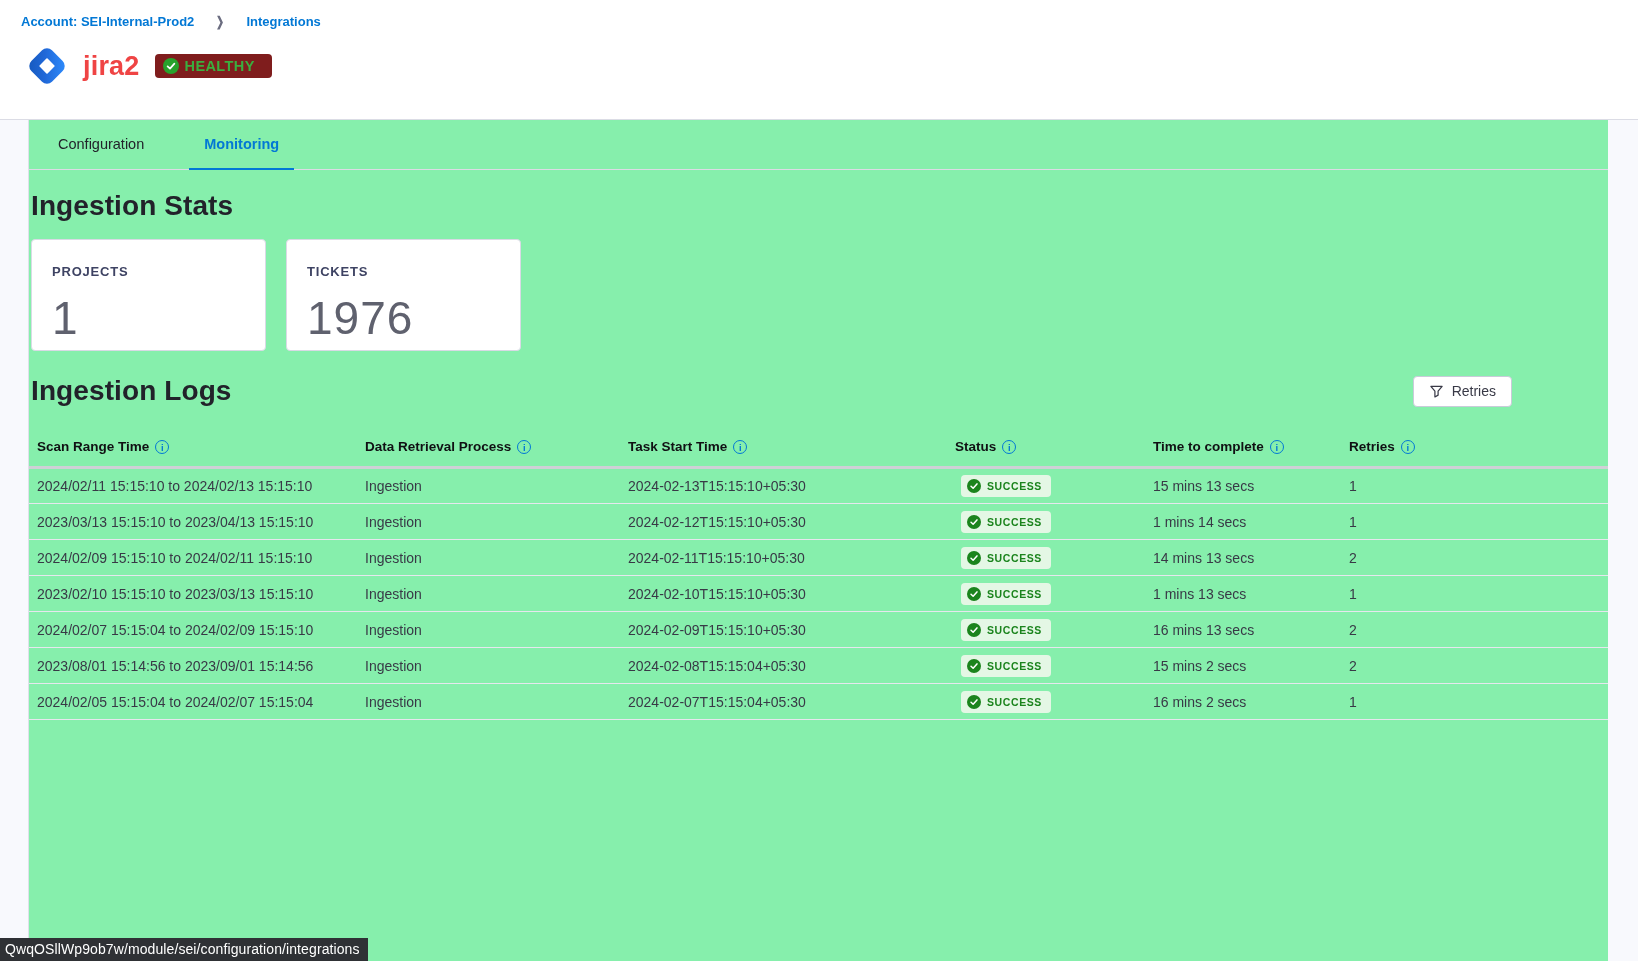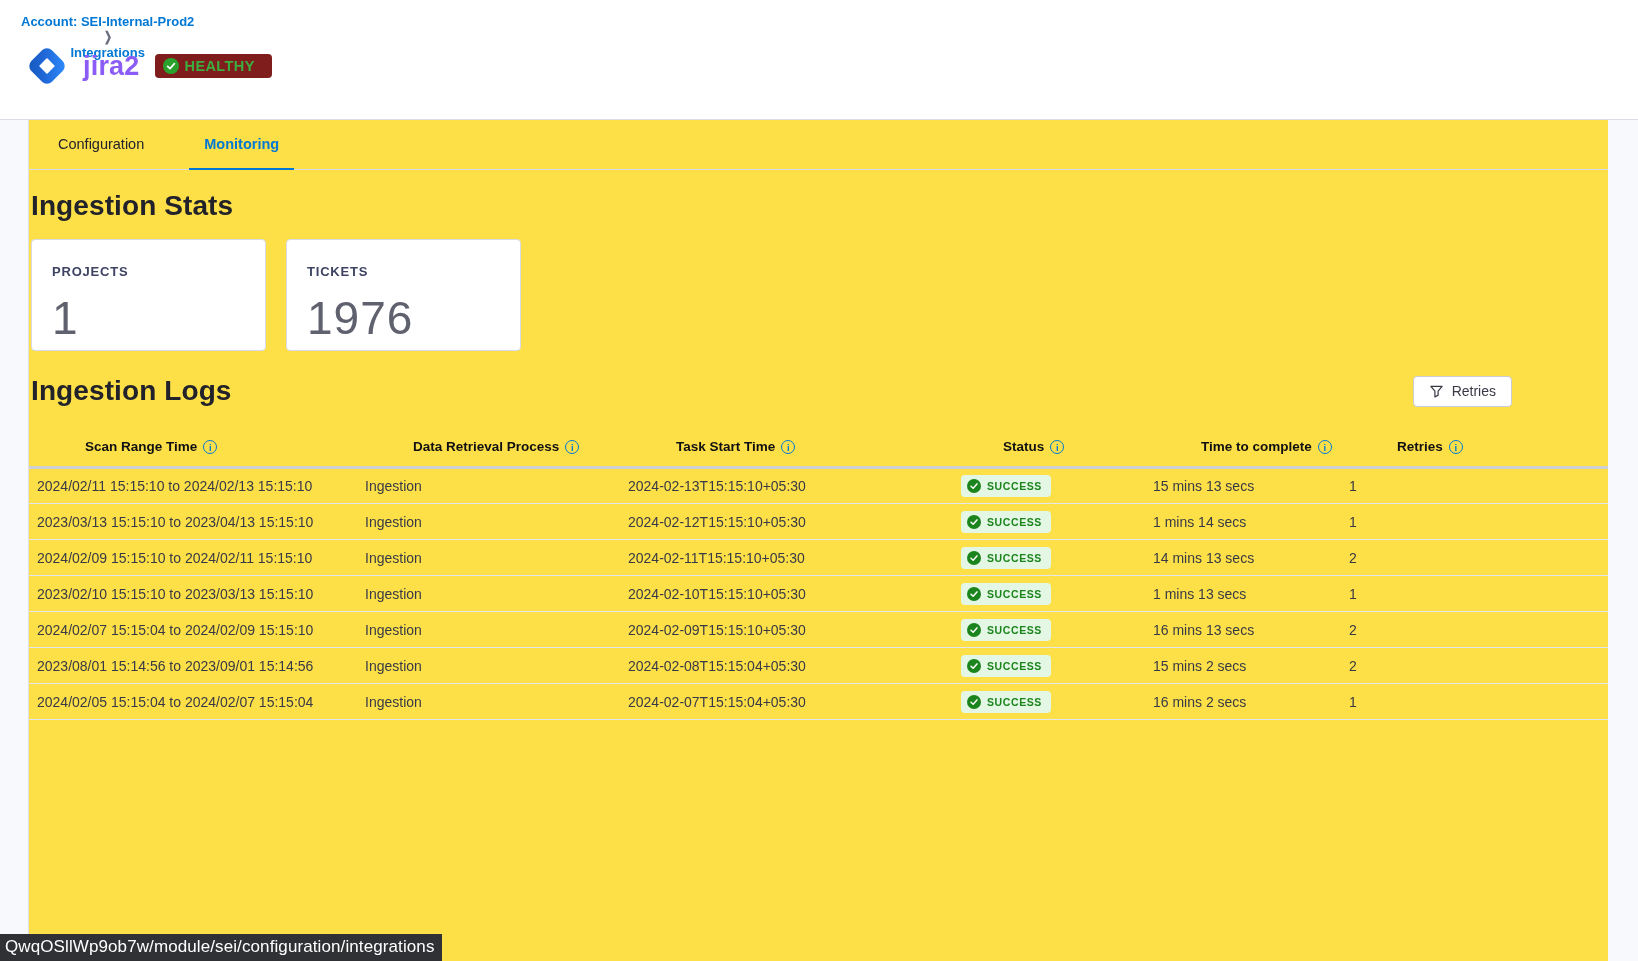--- a/index.html
+++ b/index.html
@@ -12,42 +12,42 @@
   }
 
   
   .top-header {
     position:relative; width:100%; height:120px;
     background:#fff; border-bottom:1px solid #DBDCE5;
   }
   .breadcrumb {
     position:absolute; top:14px; left:21px;
     font-size:13px; font-weight:bold; color:#0278D5;
-    display:flex; align-items:center; gap:1px;flex-direction:column;
+    display:flex; align-items:center; gap:21px;
   }
   .breadcrumb a { color:#0278D5; text-decoration:none; cursor:pointer; }
   .crumb-sep { color:#6B6D80; font-size:12px; font-weight:bold; transform:scale(.8,1.1); }
   .title-row {
     position:absolute; top:38px; left:20px;
     display:flex; align-items:center;
   }
   .jira-logo { width:54px; height:56px; display:block; }
   .integration-title {
-    font-size:27px; color:#8b5cf6; margin-left:9px; letter-spacing:.2px;
+    font-size:27px; color:#ef4444; margin-left:9px; letter-spacing:.2px;
   }
   .healthy-badge {
     margin-left:15px; display:inline-flex; align-items:center; gap:6px;
     background:#7f1d1d; border-radius:4px; padding:4px 17px 4px 8px;
     font-size:14.5px; font-weight:bold; color:#3BAE3F; letter-spacing:.4px;
   }
 
   
   .page-body { display:flex; height:841px; }
   .gutter-left { width:29px; background:#F8F9FD; border-right:1px solid #DFE0EA; }
-  .main-panel { width:1579px; background:#fde047; position:relative; }
+  .main-panel { width:1579px; background:#86efac; position:relative; }
   .gutter-right { flex:1; background:#F8F9FD; }
 
   
   .tabs-bar {
     height:50px; border-bottom:1px solid #DBDCE5;
     display:flex; align-items:stretch; padding-left:14px; gap:30px;
   }
   .tab {
     display:flex; align-items:center; padding:0 15px;
     font-size:14.5px; color:#22222A; cursor:pointer;
@@ -97,39 +97,39 @@
   .logs-table th {
     text-align:left; font-size:13.5px; font-weight:bold; color:#101013;
     padding:14px 0 12px 0; border-bottom:3px solid #CFD0D6;
     white-space:nowrap;
   }
   .logs-table th:first-child, .logs-table td:first-child { padding-left:8px; }
   .logs-table td {
     font-size:14px; color:#383946; height:36px;
     border-bottom:1px solid #E6E7EE; white-space:nowrap; vertical-align:middle;
   }
-  .th-inner { display:inline-flex; align-items:flex-end; gap:6px;margin-left:48px; }
+  .th-inner { display:inline-flex; align-items:flex-end; gap:6px; }
   .info-icon {
     width:14px; height:14px; border:1.4px solid #0278D5; border-radius:50%;
     display:inline-flex; align-items:center; justify-content:center;
     color:#0278D5; font-size:9.5px; font-weight:bold; font-style:normal;
     cursor:pointer; flex:none;
   }
   .status-badge {
     display:inline-flex; align-items:center; gap:6px;
     background:#E4F7E5; border-radius:4px; padding:4px 9px 4px 6px;
     font-size:10.5px; font-weight:bold; color:#1B841D; letter-spacing:.6px;
     margin-left:6px;
   }
   .check-icon { display:block; flex:none; }
 
   
   .url-preview {
     position:fixed; left:0; bottom:0; z-index:50;
-    background:#2F3135; color:#fff; font-size:17px;
+    background:#2F3135; color:#fff; font-size:14px;
     padding:3px 8px 4px 5px; letter-spacing:.1px;
     white-space:nowrap;
   }
 </style>
 </head>
 <body>
 
 <header class="top-header">
   <nav class="breadcrumb">
     <a>Account: SEI-Internal-Prod2</a>

